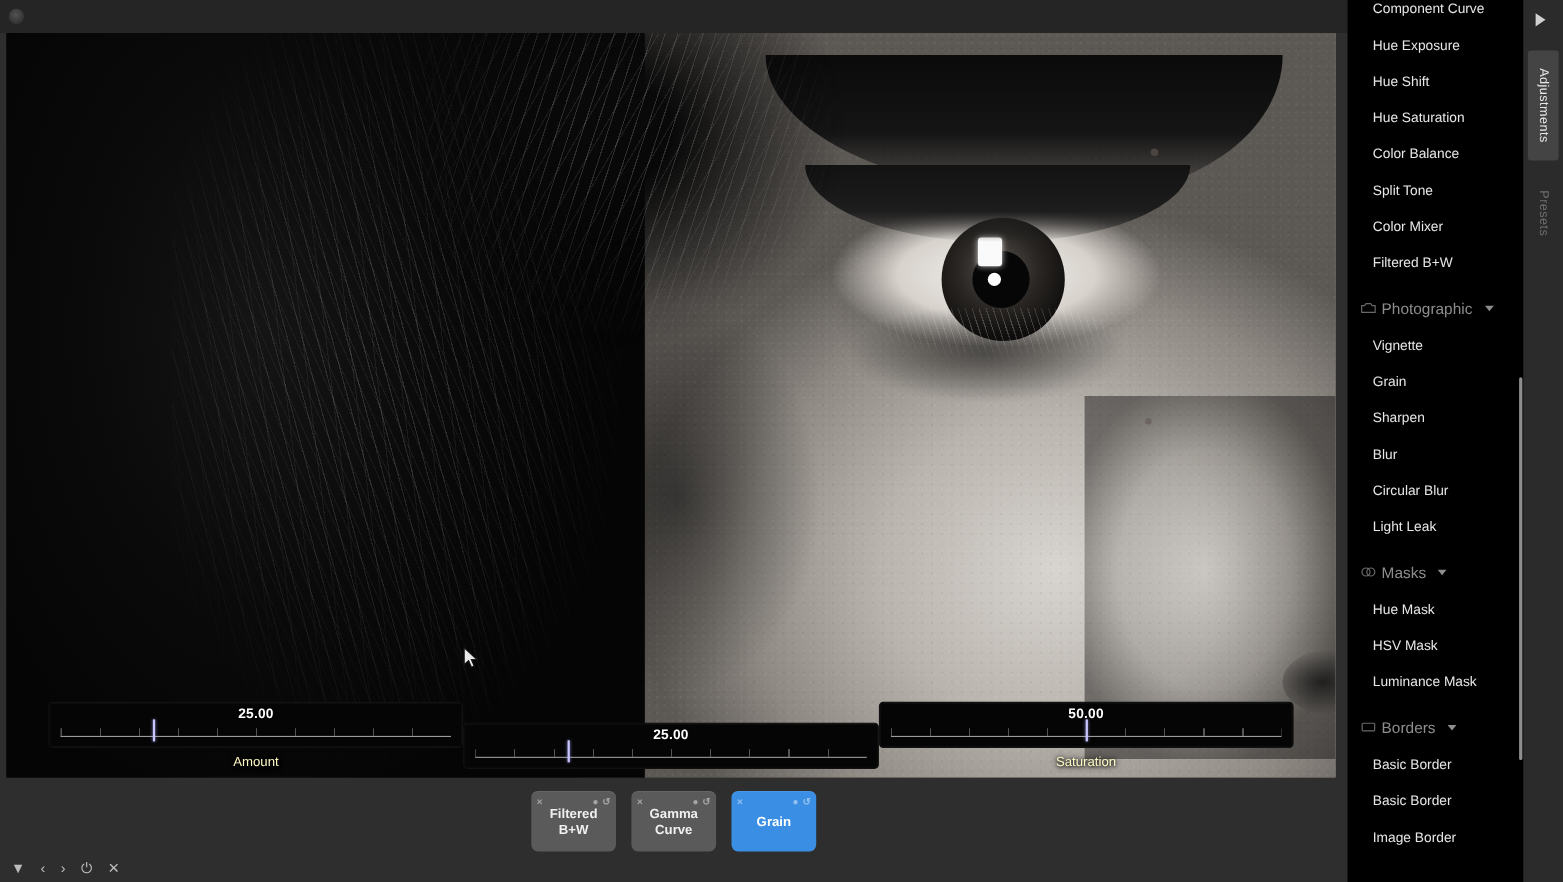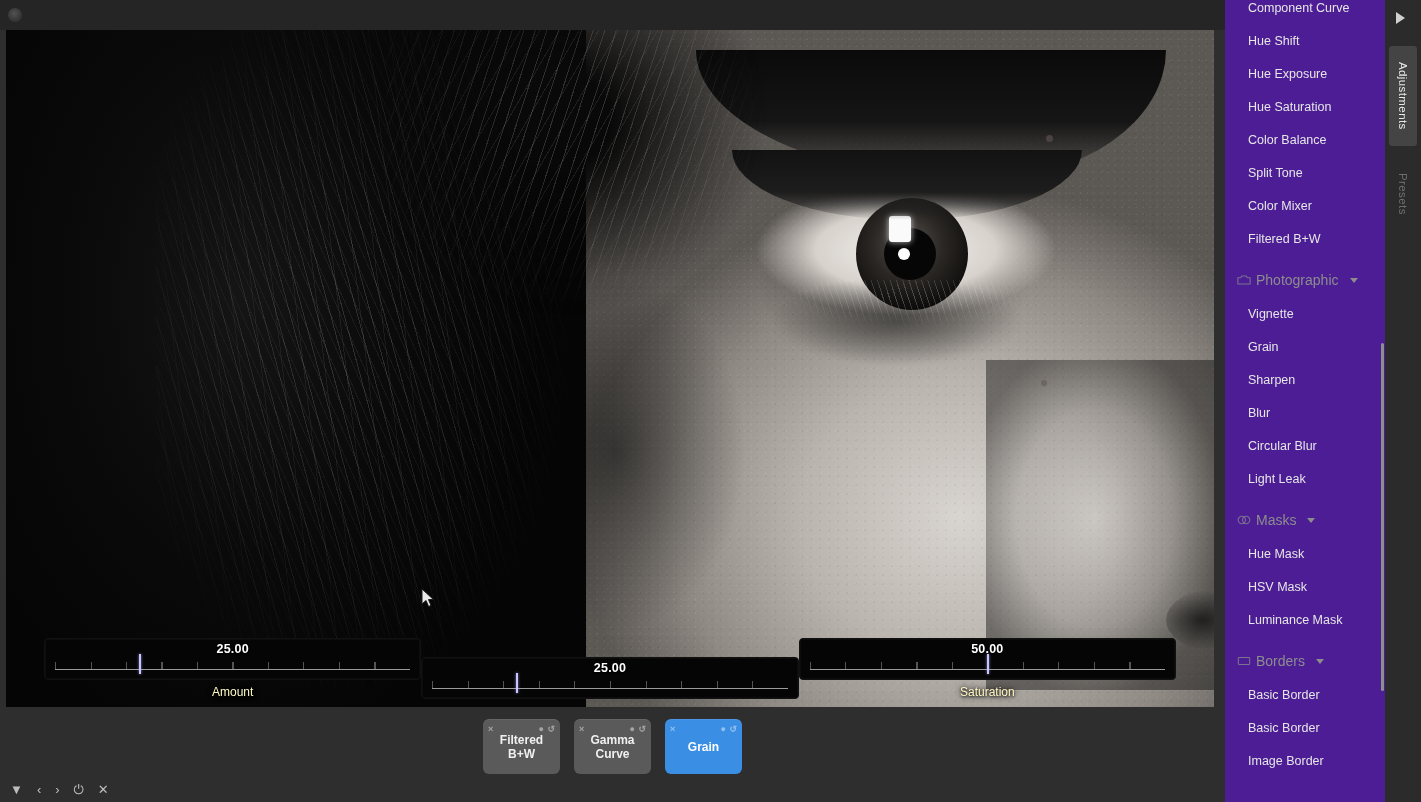--- a/index.html
+++ b/index.html
@@ -195,21 +195,21 @@
   .bottomleft {
     position:absolute; left:10px; bottom:6px;
     display:flex; align-items:center; gap:14px;
     color:#d5d5d5; font-size:13px;
   }
   .bl-btn { cursor:default; opacity:.85; line-height:1; }
 
   
   .rightpanel {
     position:absolute; right:36px; top:0; width:160px; height:802px;
-    background:#4c1d95; overflow:hidden;
+    background:#000000; overflow:hidden;
   }
   .panel-list { position:absolute; left:0; top:-8px; width:160px; }
   .pl-item {
     height:33px; line-height:33px; padding-left:23px;
     color:#e6e6e6; font-size:12.5px; white-space:nowrap;
   }
   .pl-header {
     height:36px; display:flex; align-items:center; gap:5px;
     padding-left:12px; color:#8d8d8d; font-size:14px;
     margin-top:6px;
@@ -360,22 +360,22 @@
       <span class="bl-btn">›</span>
       <span class="bl-btn">⏻</span>
       <span class="bl-btn">✕</span>
     </div>
   </div>
 
   <div class="rightpanel">
     <div class="panel-list">
 
       <div class="pl-item">Component Curve</div>
+      <div class="pl-item">Hue Exposure</div>
       <div class="pl-item">Hue Shift</div>
-      <div class="pl-item">Hue Exposure</div>
       <div class="pl-item">Hue Saturation</div>
       <div class="pl-item">Color Balance</div>
       <div class="pl-item">Split Tone</div>
       <div class="pl-item">Color Mixer</div>
       <div class="pl-item">Filtered B+W</div>
 
       <div class="pl-header">
         <svg class="hdr-ico" viewBox="0 0 16 16">
           <path d="M1 5.5h3l1.6-2h4.8l1.6 2H15v7H1z" fill="none" stroke="#8d8d8d" stroke-width="1.2"></path>
         </svg>

